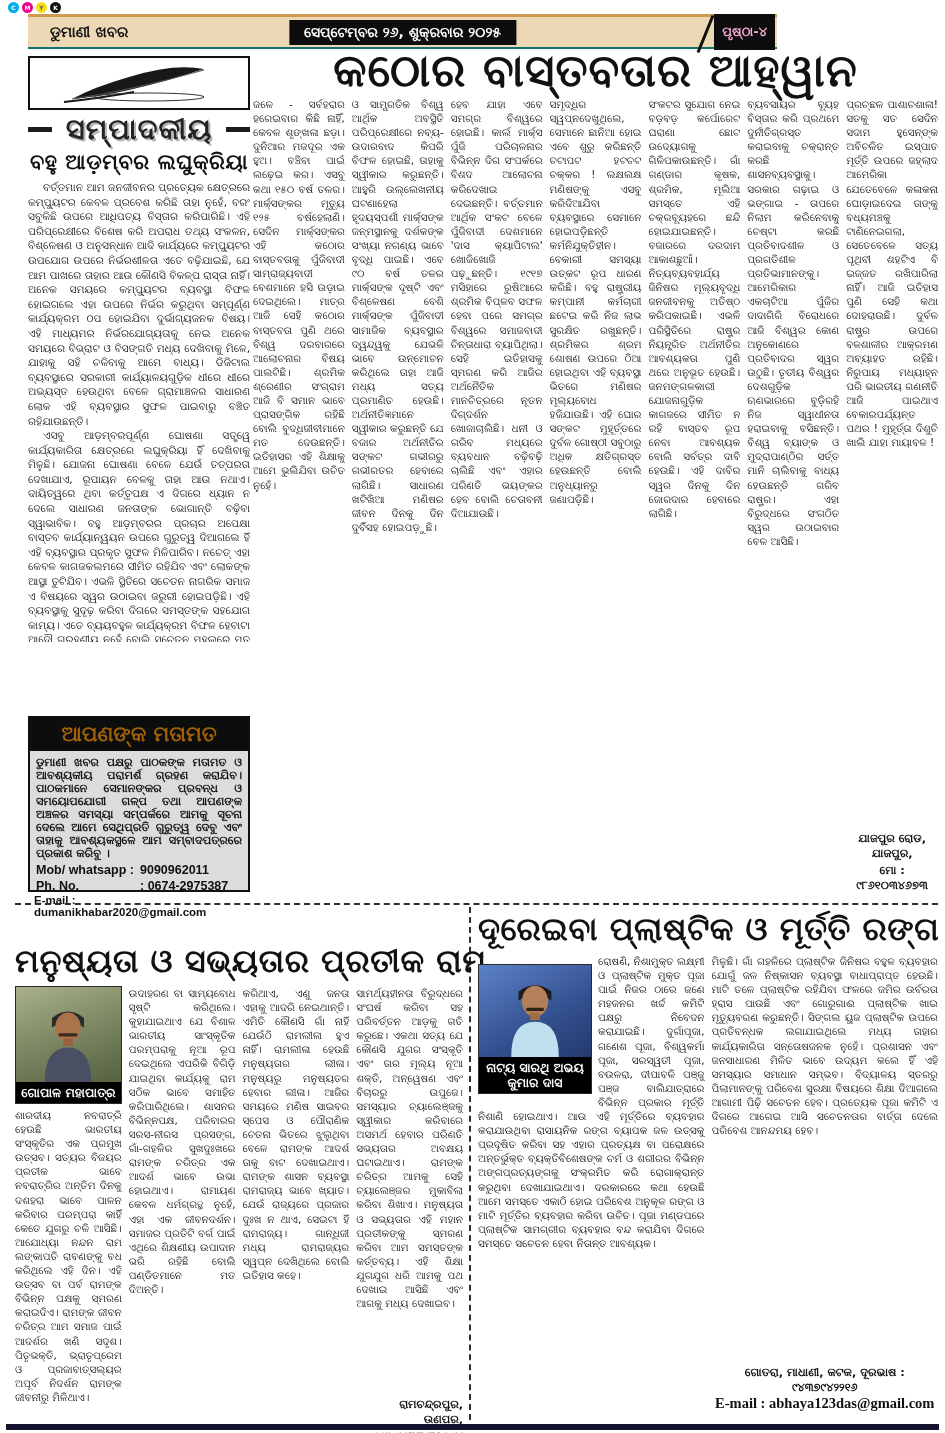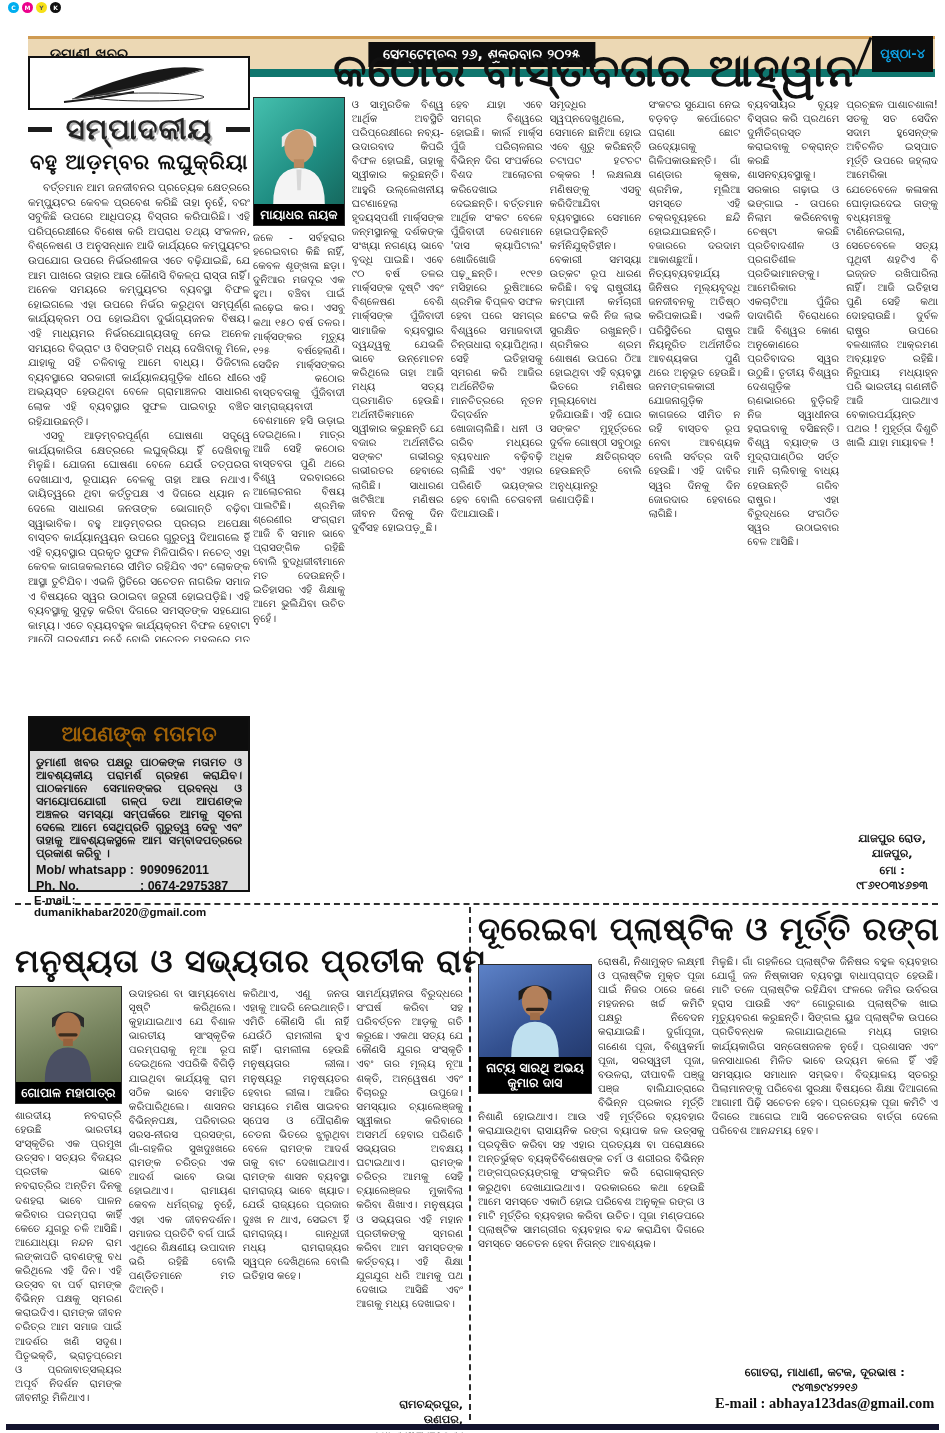--- a/index.html
+++ b/index.html
@@ -6,28 +6,28 @@
   body{
     width:945px;height:1433px;position:relative;background:#ffffff;
     font-family:"DejaVu Sans","Liberation Sans",sans-serif;color:#111;
     overflow:hidden;
   }
   
   .cmyk{position:absolute;top:2px;left:8px;display:flex;gap:3px;}
   .cmyk .dot{width:11px;height:11px;border-radius:50%;display:flex;align-items:center;justify-content:center;
     font-size:6px;font-weight:bold;color:#fff;}
   
-  .topbar{position:absolute;left:28px;top:14px;width:907px;height:30px;background:#ecd8b4;
-    border-top:3px solid #cf9b52;border-bottom:8px solid #0f766e;display:flex;align-items:center;margin-top:22px;}
+  .topbar{position:absolute;left:28px;top:14px;width:749px;height:30px;background:#ecd8b4;
+    border-top:3px solid #cf9b52;border-bottom:2px solid #0f766e;display:flex;align-items:center;}
   .paper-name{font-weight:bold;font-size:15px;padding-left:22px;}
   .datebox{position:absolute;left:50%;transform:translateX(-50%);background:#0d0d0d;color:#fff;
     font-weight:bold;font-size:14px;padding:4px 15px;white-space:nowrap;}
   .pagebox-wrap{position:absolute;right:2px;top:-3px;height:36px;display:flex;align-items:stretch;}
   .slash{width:3px;height:40px;background:#101010;transform:rotate(22deg);margin-right:7px;}
-  .pagebox{background:#0d0d0d;color:#0ea5e9;font-weight:bold;font-size:13px;display:flex;align-items:center;padding:0 8px;}
+  .pagebox{background:#0d0d0d;color:#f9a8d4;font-weight:bold;font-size:13px;display:flex;align-items:center;padding:0 8px;}
   
   .editorial{position:absolute;left:28px;top:56px;width:222px;}
   .ed-fbox{border:2px solid #111;height:50px;position:relative;background:#fff;}
   .ed-fbox svg{position:absolute;left:50%;top:50%;transform:translate(-50%,-50%);}
   .ed-title{display:flex;align-items:center;justify-content:center;gap:14px;margin-top:2px;}
   .ed-title .dash{width:24px;height:5px;background:#1c1c1c;}
   .ed-title .t{font-size:29px;font-weight:bold;color:#242424;text-shadow:2px 2px 0 #b4b4b4;letter-spacing:1px;}
   .ed-headline{font-size:21px;font-weight:bold;text-align:center;margin-top:3px;letter-spacing:.5px;}
   .ed-body{margin-top:6px;height:462px;overflow:hidden;font-size:10.6px;line-height:14.6px;
     text-align:justify;color:#141414;}
@@ -120,32 +120,20 @@
     <div class="row">
       <span class="lbl">Ph. No.</span>
       <span>: 0674-2975387</span>
     </div>
   </div>
   <div class="email">E-mail : dumanikhabar2020@gmail.com</div>
 </div>
 
 <div class="main-cols">
   <div class="mcol">
-    <div class="photo-card">
-      <div class="photo" style="height:106px;background:linear-gradient(135deg,#45c0ae,#1f8d82 60%,#16695f);">
-        <svg width="86" height="86" viewBox="0 0 100 100">
-          <path d="M30 22 Q50 4 70 22 L70 34 Q50 20 30 34 Z" fill="#e8e8e8"></path>
-          <ellipse cx="50" cy="33" rx="17" ry="20" fill="#c99b72"></ellipse>
-          <rect x="44" y="48" width="12" height="10" fill="#b9895f"></rect>
-          <path d="M20 100 Q20 58 50 58 Q80 58 80 100 Z" fill="#f4f4f4"></path>
-          <path d="M47 60 L53 60 L52 84 L48 84 Z" fill="#d8d8d8"></path>
-        </svg>
-      </div>
-      <div class="caption">ମାୟାଧର ନାୟକ</div>
-    </div>
     <div class="coltext">ଜଳେ - ସର୍ବହରାର ହରେଇବାର କିଛି ନାହିଁ, କେବଳ ଶୃଙ୍ଖଳା ଛଡ଼ା। ଦୁନିଆର ମଜଦୂର ଏକ ହୁଅ। ବଞ୍ଚିବା ପାଇଁ ଲଢ଼େଇ କର। ଏସବୁ କଥା ୧୫୦ ବର୍ଷ ତଳର। ମାର୍କ୍ସଙ୍କର ମୃତ୍ୟୁ ୧୨୫ ବର୍ଷହେଲାଣି। ସେଦିନ ମାର୍କ୍ସଙ୍କର ଏହି କଠୋର ବାସ୍ତବତାକୁ ପୁଁଜିବାଦୀ ସାମ୍ରାଜ୍ୟବାଦୀ ବେଶମାନେ ହସି ଉଡ଼ାଇ ଦେଇଥିଲେ। ମାତ୍ର ଆଜି ସେହି କଠୋର ବାସ୍ତବତା ପୁଣି ଥରେ ବିଶ୍ୱ ଦରବାରରେ ଆଲୋଚନାର ବିଷୟ ପାଲଟିଛି। ଶ୍ରମିକ ଶ୍ରେଣୀର ସଂଗ୍ରାମ ଆଜି ବି ସମାନ ଭାବେ ପ୍ରାସଙ୍ଗିକ ରହିଛି ବୋଲି ବୁଦ୍ଧିଜୀବୀମାନେ ମତ ଦେଉଛନ୍ତି। ଇତିହାସର ଏହି ଶିକ୍ଷାକୁ ଆମେ ଭୁଲିଯିବା ଉଚିତ ନୁହେଁ।</div>
   </div>
   <div class="mcol">
     <div class="coltext">ଓ ସାମ୍ପ୍ରତିକ ବିଶ୍ୱ ଆର୍ଥିକ ଅବସ୍ଥିତି ପରିପ୍ରେକ୍ଷୀରେ ନବ୍ୟ-ଉଦାରବାଦ କିପରି ବିଫଳ ହୋଇଛି, ତାହାକୁ ସ୍ୱୀକାର କରୁଛନ୍ତି। ଆହୁରି ଉଲ୍ଲେଖନୀୟ ଘଟଣାହେଲା ହୃଦୟସ୍ପର୍ଶୀ ମାର୍କ୍ସଙ୍କ ଜନ୍ମସ୍ଥାନକୁ ଦର୍ଶକଙ୍କ ସଂଖ୍ୟା ନଗଣ୍ୟ ଭାବେ ବୃଦ୍ଧି ପାଇଛି। ଏବେ ୯୦ ବର୍ଷ ତଳର ମାର୍କ୍ସଙ୍କ ଦୃଷ୍ଟି ଏବଂ ବିଶ୍ଳେଷଣ ବେଶି ମାର୍କ୍ସଙ୍କ ପୁଁଜିବାଦୀ ସାମାଜିକ ବ୍ୟବସ୍ଥାର ଦ୍ୱନ୍ଦ୍ୱକୁ ଯେଭଳି ଭାବେ ଉନ୍ମୋଚନ କରିଥିଲେ ତାହା ଆଜି ମଧ୍ୟ ସତ୍ୟ ପ୍ରମାଣିତ ହେଉଛି। ଅର୍ଥନୀତିଜ୍ଞମାନେ ସ୍ୱୀକାର କରୁଛନ୍ତି ଯେ ବଜାର ଅର୍ଥନୀତିର ସଙ୍କଟ ଗଭୀରରୁ ଗଭୀରତର ହେବାରେ ଲାଗିଛି। ସାଧାରଣ ଖଟିଖିଆ ମଣିଷର ଜୀବନ ଦିନକୁ ଦିନ ଦୁର୍ବିସହ ହୋଇପଡ଼ୁଛି।</div>
   </div>
   <div class="mcol">
     <div class="coltext">ହେବ ଯାହା ଏବେ ସମଗ୍ର ବିଶ୍ୱରେ ହୋଇଛି। କାର୍ଲ ମାର୍କ୍ସ ପୁଁଜି ପରିଚାଳନାର ବିଭିନ୍ନ ଦିଗ ସଂପର୍କରେ ବିଶଦ ଆଲୋଚନା କରିଦେଖାଇ ଦେଇଛନ୍ତି। ବର୍ତ୍ତମାନ ଆର୍ଥିକ ସଂକଟ ବେଳେ ପୁଁଜିବାଦୀ ଦେଶମାନେ 'ଦାସ କ୍ୟାପିଟାଲ' ଖୋଜିଖୋଜି ପଢ଼ୁଛନ୍ତି। ୧୯୧୭ ମସିହାରେ ରୁଷିଆରେ ଶ୍ରମିକ ବିପ୍ଳବ ସଫଳ ହେବା ପରେ ସମଗ୍ର ବିଶ୍ୱରେ ସମାଜବାଦୀ ଚିନ୍ତାଧାରା ବ୍ୟାପିଥିଲା। ସେହି ଇତିହାସକୁ ସ୍ମରଣ କରି ଆଜିର ଅର୍ଥନୈତିକ ମାନଚିତ୍ରରେ ନୂତନ ଦିଗ୍‌ଦର୍ଶନ ଖୋଜାଚାଲିଛି। ଧନୀ ଓ ଗରିବ ମଧ୍ୟରେ ବ୍ୟବଧାନ ବଢ଼ିବଢ଼ି ଚାଲିଛି ଏବଂ ଏହାର ପରିଣତି ଭୟଙ୍କର ହେବ ବୋଲି ଚେତାବନୀ ଦିଆଯାଉଛି।</div>
   </div>
   <div class="mcol">
     <div class="coltext">ସମୃଦ୍ଧିର ସ୍ୱପ୍ନଦେଖୁଥିଲେ, ସେମାନେ ଛାନିଆ ହୋଇ ଏବେ ଶୁରୁ କରିଛନ୍ତି ଚଟାପଟ ହଟଚଟ ଚକ୍କର ! ଲକ୍ଷଲକ୍ଷ ମଣିଷଙ୍କୁ ଏସବୁ କରିଦିଆଯିବା ବ୍ୟବସ୍ଥାରେ ସେମାନେ ହୋଇପଡ଼ିଛନ୍ତି କର୍ମନିଯୁକ୍ତିହୀନ। ବେକାରୀ ସମସ୍ୟା ଉତ୍କଟ ରୂପ ଧାରଣ କରିଛି। ବହୁ ରାଷ୍ଟ୍ରୀୟ କମ୍ପାନୀ କର୍ମଚାରୀ ଛଟେଇ କରି ନିଜ ଲାଭ ସୁରକ୍ଷିତ ରଖୁଛନ୍ତି। ଶ୍ରମିକର ଶ୍ରମ ଶୋଷଣ ଉପରେ ଠିଆ ହୋଇଥିବା ଏହି ବ୍ୟବସ୍ଥା ଭିତରେ ମଣିଷର ମୂଲ୍ୟବୋଧ ହଜିଯାଉଛି। ଏହି ଘୋର ସଙ୍କଟ ମୁହୂର୍ତ୍ତରେ ଦୁର୍ବଳ ଗୋଷ୍ଠୀ ସବୁଠାରୁ ଅଧିକ କ୍ଷତିଗ୍ରସ୍ତ ହେଉଛନ୍ତି ବୋଲି ଅନୁଧ୍ୟାନରୁ ଜଣାପଡ଼ିଛି।</div>

